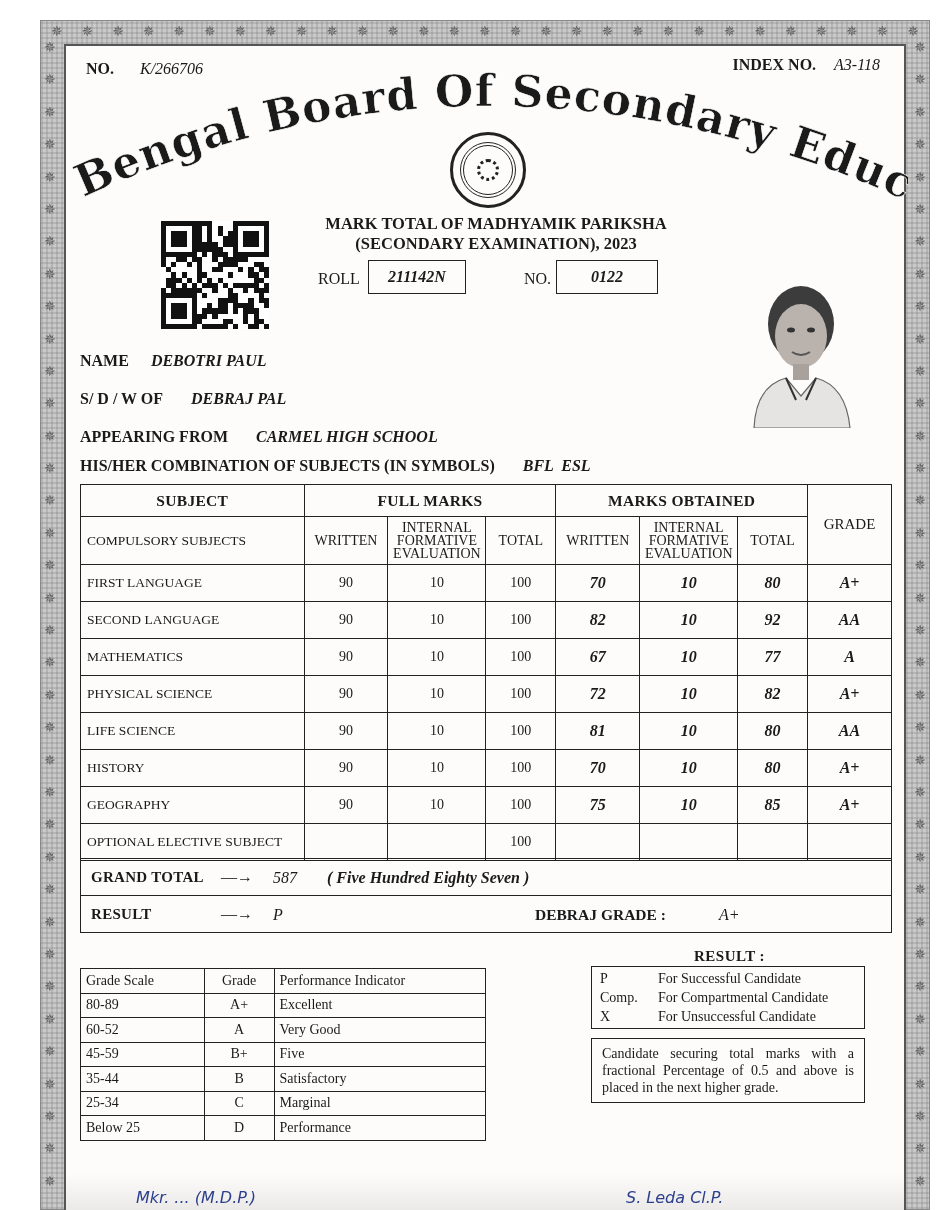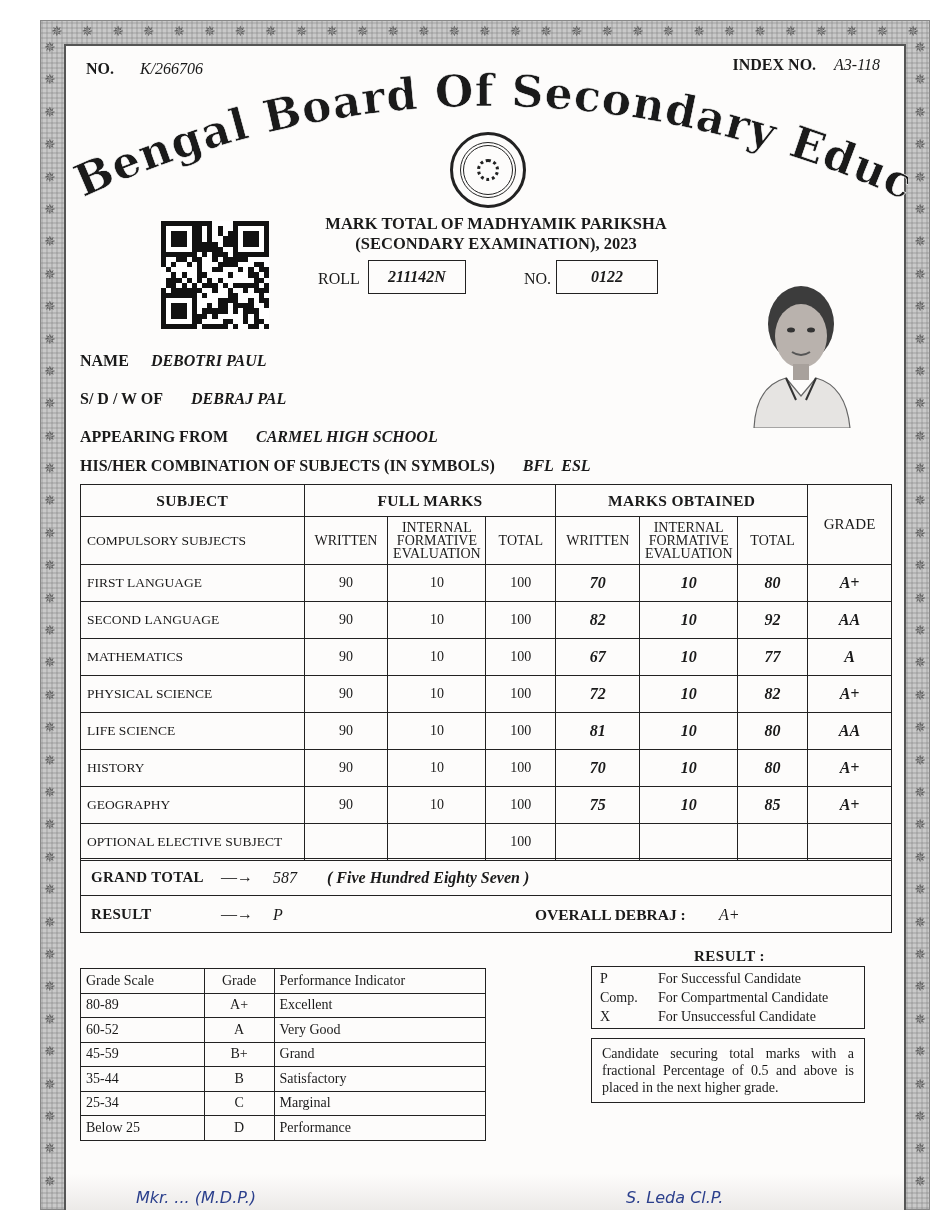--- a/index.html
+++ b/index.html
@@ -813,21 +813,21 @@
   <div class="summary" style="top:812px;">
     <span class="l">GRAND TOTAL</span>
     <span class="abs" style="left:140px;top:9px;font-size:16px;">—→</span>
     <span class="abs val" style="left:192px;top:10px;font-weight:normal;">587</span>
     <span class="abs val" style="left:234px;top:10px;margin-left:12px;">( Five Hundred Eighty Seven )</span>
   </div>
   <div class="summary" style="top:849px;">
     <span class="l">RESULT</span>
     <span class="abs" style="left:140px;top:9px;font-size:16px;">—→</span>
     <span class="abs val" style="left:192px;top:10px;font-weight:normal;">P</span>
-    <span class="abs" style="left:454px;top:10px;font-weight:bold;font-size:15.5px;">OVERALL DEBRAJ :</span>
+    <span class="abs" style="left:454px;top:10px;font-weight:bold;font-size:15.5px;">DEBRAJ GRADE :</span>
     <span class="abs val" style="left:638px;top:10px;font-weight:normal;">A+</span>
   </div>
 
   <table class="scale">
     <colgroup>
         <col style="width:124px">
         <col style="width:70px">
         <col style="width:212px">
       </colgroup>
     <tbody id="scale-body">
@@ -842,21 +842,21 @@
           <td>Excellent</td>
         </tr>
         <tr>
           <td>60-52</td>
           <td class="c">A</td>
           <td>Very Good</td>
         </tr>
         <tr>
           <td>45-59</td>
           <td class="c">B+</td>
-          <td>Grand</td>
+          <td>Five</td>
         </tr>
         <tr>
           <td>35-44</td>
           <td class="c">B</td>
           <td>Satisfactory</td>
         </tr>
         <tr>
           <td>25-34</td>
           <td class="c">C</td>
           <td>Marginal</td>

